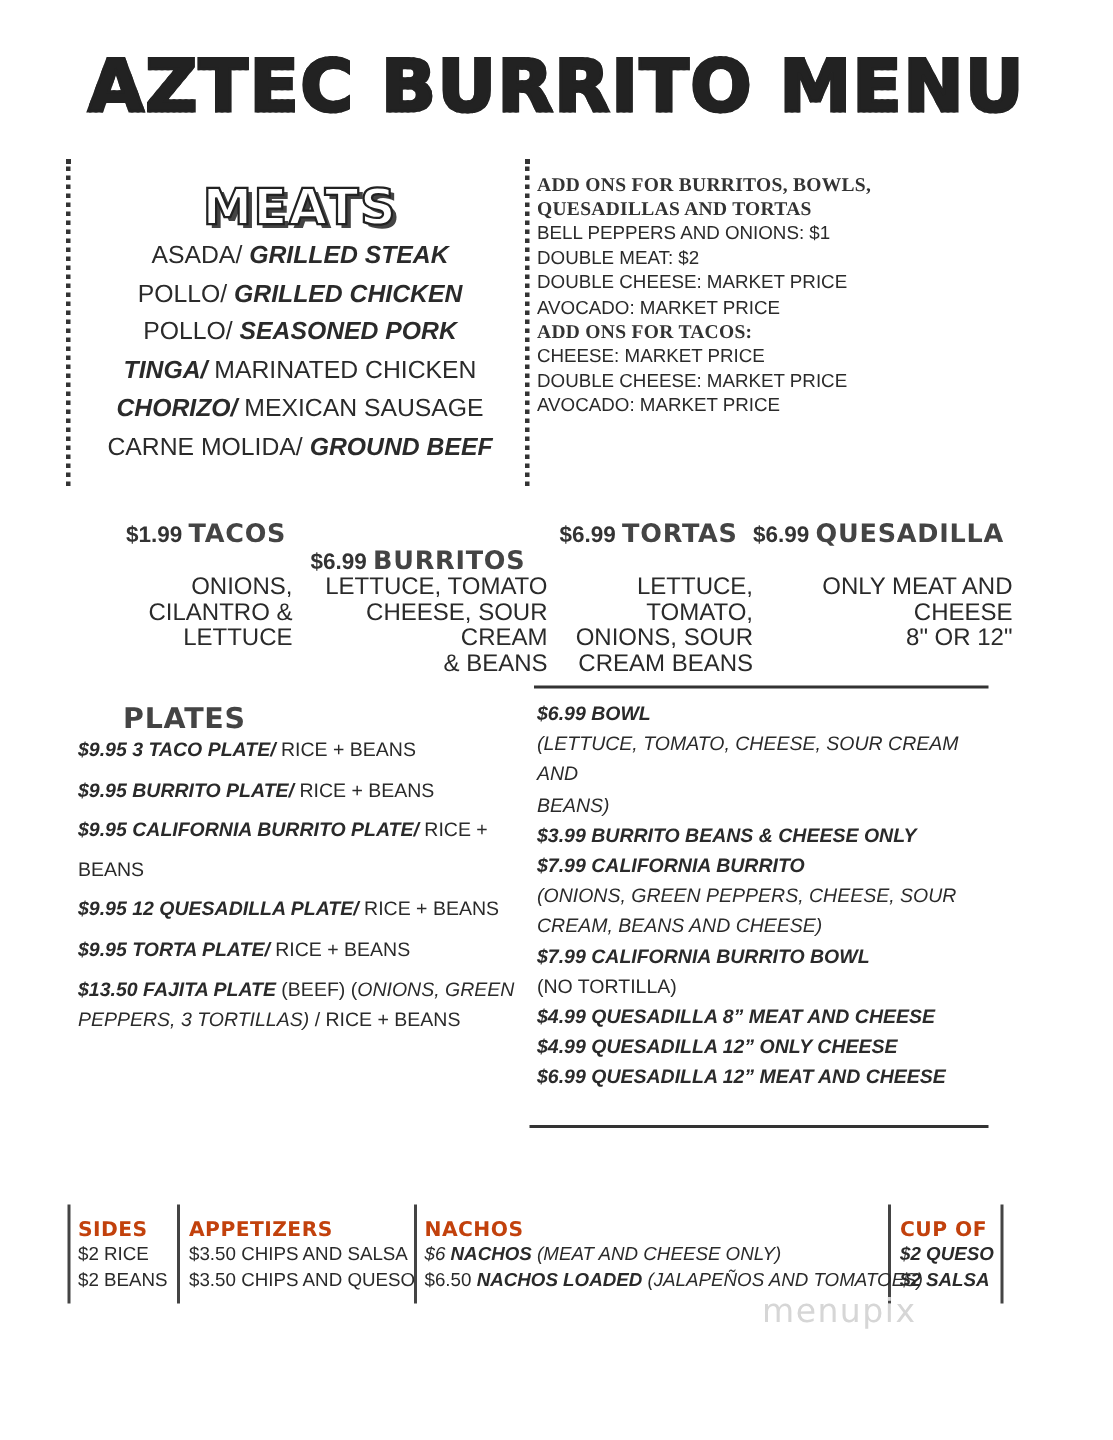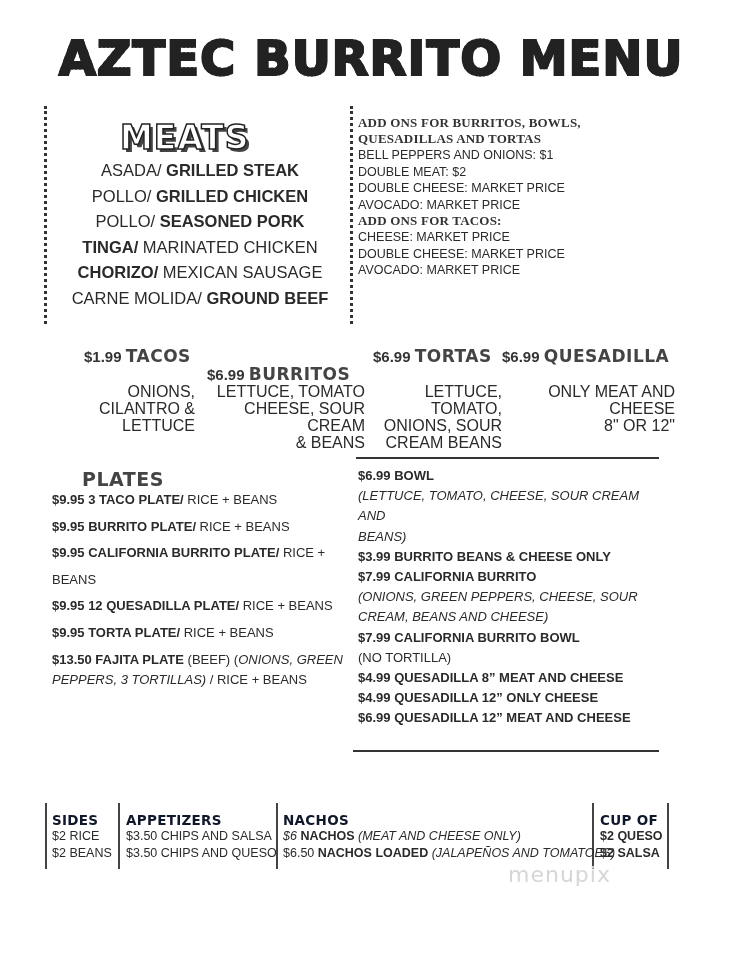--- a/index.html
+++ b/index.html
@@ -20,29 +20,29 @@
   .title span {
     background: repeating-linear-gradient(90deg, #222 0 2px, #fff 2px 4px);
     -webkit-background-clip: text; background-clip: text;
     color: transparent;
   }
 
   .dotted-v { border-left: 3px dotted #333; }
 
   
   .meats-title {
-    left: 120px; top: 118px; width: 160px; text-align: left;
+    left: 120px; top: 118px; width: 160px; text-align: center;
     font-family: "DejaVu Sans", sans-serif; font-weight: bold;
     font-size: 33px; color: #fff; letter-spacing: 1px;
     -webkit-text-stroke: 1.5px #222;
     text-shadow: 3px 3px 0 #444;
   }
   .meats-list { left: 60px; top: 158px; width: 280px; text-align: center; }
   .meats-list .row { font-size: 16.5px; line-height: 25.5px; color: #2a2a2a; white-space: nowrap; }
-  .b { font-weight: bold; }
+  .b { font-weight: bold; font-style: italic; }
   .i { font-style: italic; }
 
   
   .addons { left: 358px; top: 115px; width: 300px; }
   .heading-block {
     font-family: Liberation Serif, serif; font-weight: bold;
     font-size: 13px; line-height: 16px; color: #333; letter-spacing: 0.2px;
   }
   .addons .line { font-size: 12.5px; line-height: 16.5px; color: #2a2a2a; }
 
@@ -68,21 +68,21 @@
 
   
   .rule { height: 2px; background: #333; }
   .right-list { left: 358px; top: 466px; width: 310px; }
   .right-list .row { font-size: 13px; line-height: 20.2px; color: #2a2a2a; }
 
   
   .vbar { width: 2px; background: #444; }
   .bot-title {
     font-family: "DejaVu Sans", sans-serif; font-weight: bold;
-    font-size: 13.5px; color: #0f172a; letter-spacing: 0.3px;
+    font-size: 13.5px; color: #c2410c; letter-spacing: 0.3px;
   }
   .bot-line { font-size: 12.5px; line-height: 17px; color: #2a2a2a; white-space: nowrap; }
 
   .watermark {
     left: 508px; top: 862px; font-size: 22px; color: #d6d6d6;
     font-family: "DejaVu Sans", sans-serif; letter-spacing: 1px;
   }
 </style>
 </head>
 <body>

